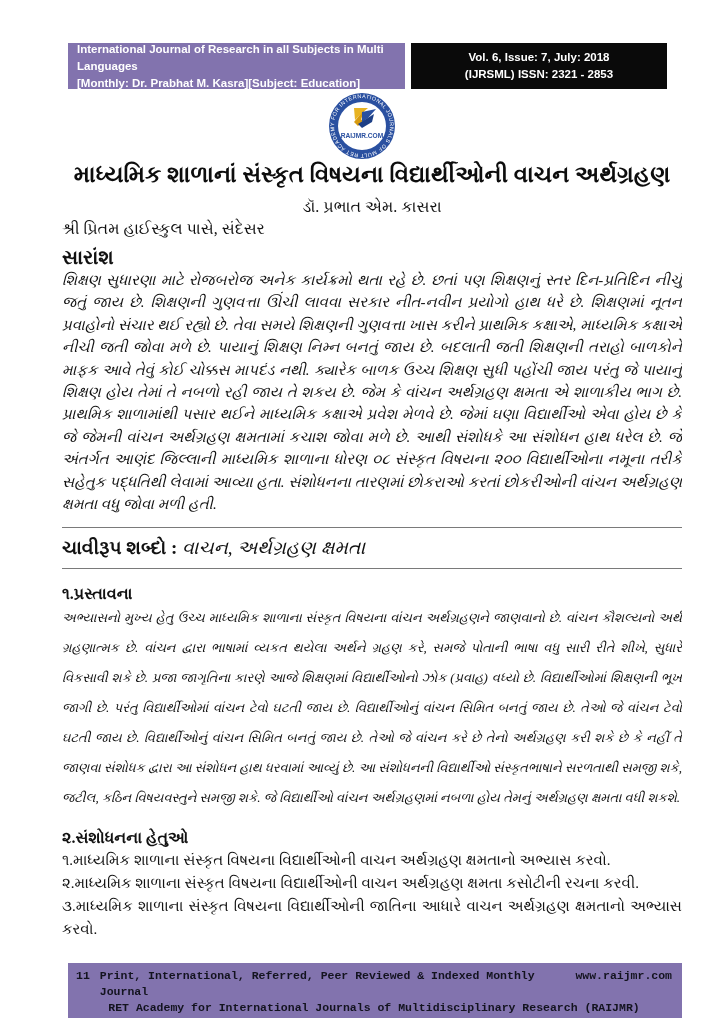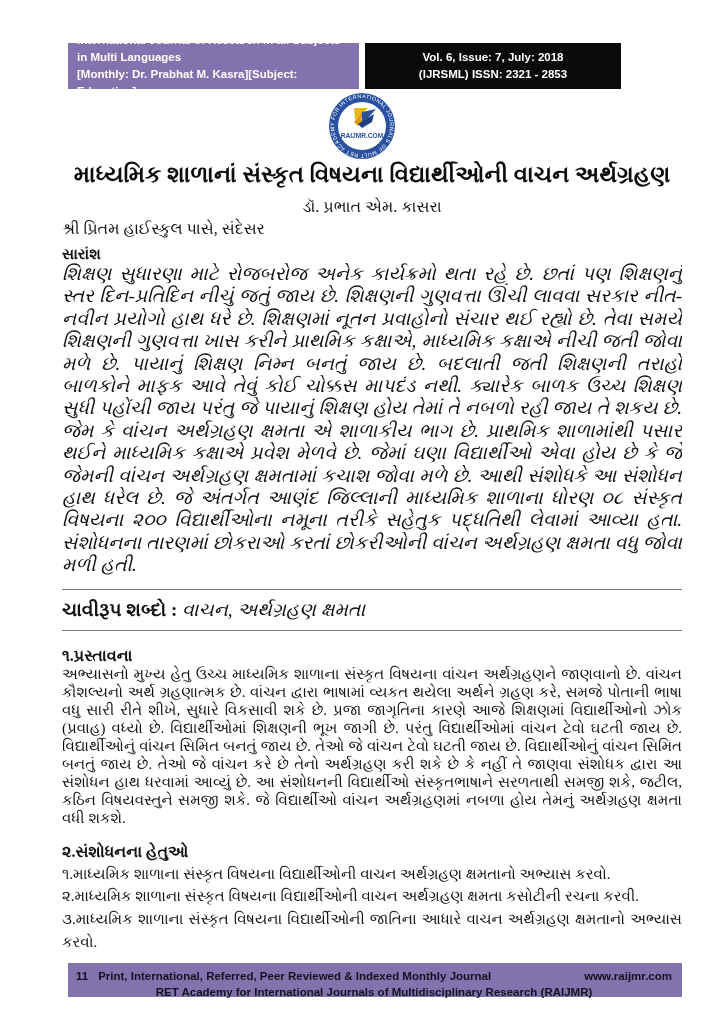--- a/index.html
+++ b/index.html
@@ -16,21 +16,21 @@
     overflow:hidden;
     font-family:"Liberation Serif","DejaVu Serif",serif;
     color:#111;
   }
   
   .header-row{
     position:absolute;top:43px;left:68px;
     display:flex;gap:6px;
   }
   .journal-box{
-    width:291px;height:46px;box-sizing:border-box;
+    width:337px;height:46px;box-sizing:border-box;
     background:var(--accent);color:#ffffff;
     font-family:"Liberation Sans","DejaVu Sans",sans-serif;
     font-weight:bold;font-size:11.5px;line-height:17px;
     padding:5px 9px;display:flex;flex-direction:column;justify-content:center;
   }
   .issue-box{
     width:256px;height:46px;box-sizing:border-box;
     background:var(--issue-bg);color:#ffffff;
     font-family:"Liberation Sans","DejaVu Sans",sans-serif;
     font-weight:bold;font-size:11.5px;line-height:17px;
@@ -51,51 +51,51 @@
     text-align:center;font-weight:bold;
     font-size:23px;line-height:34px;color:#0d0d0d;
   }
   .author-line{
     text-align:center;font-size:16px;line-height:22px;margin-top:4px;
   }
   .affil-line{
     text-align:left;font-size:16px;line-height:22px;
   }
   .abs-heading{
-    font-weight:bold;font-size:15px;margin-top:6px;
+    font-weight:bold;font-size:20px;margin-top:6px;
   }
   .abs-text{
-    font-style:italic;font-size:19px;line-height:22.4px;
+    font-style:italic;font-size:15px;line-height:22.4px;
     text-align:justify;
   }
   .kw-block{
     margin-top:12px;
     border-top:1px solid var(--rule);
     border-bottom:1px solid var(--rule);
     padding:9px 0;
     font-size:19px;
   }
   .kw-label{font-weight:bold;}
   .kw-text{font-style:italic;}
   .sec-heading{
     font-weight:bold;font-size:16px;margin-top:16px;
   }
   .sec-text{
-    font-size:15px;line-height:18px;text-align:justify;
+    font-size:13px;line-height:30px;text-align:justify;font-style:italic;
   }
   .objectives{margin-top:2px;}
   .objective{
     font-size:15px;line-height:22.8px;text-align:justify;
   }
   
   .footer-band{
-    position:absolute;top:963px;left:68px;width:614px;height:34px;
+    position:absolute;top:963px;left:68px;width:614px;height:55px;
     box-sizing:border-box;
     background:var(--accent);color:var(--footer-text);
-    font-family:Liberation Sans, sans-serif;
+    font-family:Liberation Mono, monospace;
     font-weight:bold;font-size:11.5px;line-height:16px;
     padding:5px 10px 4px 8px;
   }
   .footer-line1{display:flex;align-items:baseline;}
   .footer-pageno{margin-right:10px;}
   .footer-journal{flex:1 1 auto;}
   .footer-site{margin-left:auto;}
   .footer-line2{text-align:center;}
 </style>
 </head>

